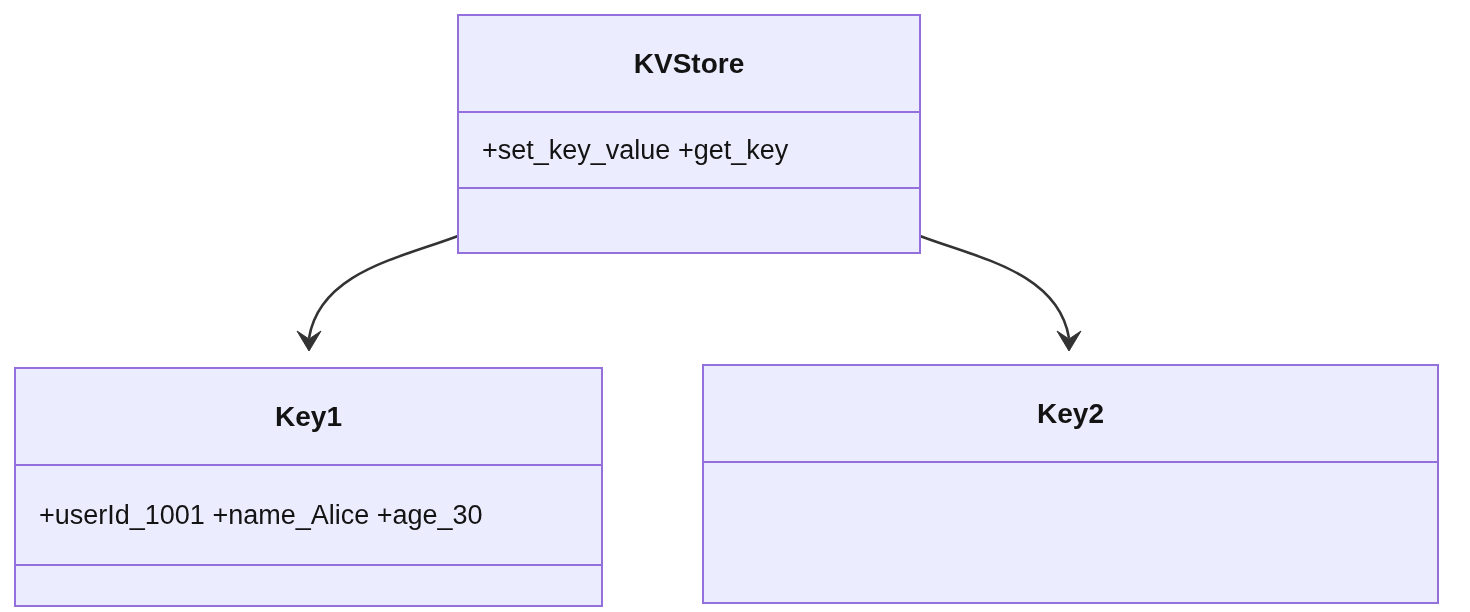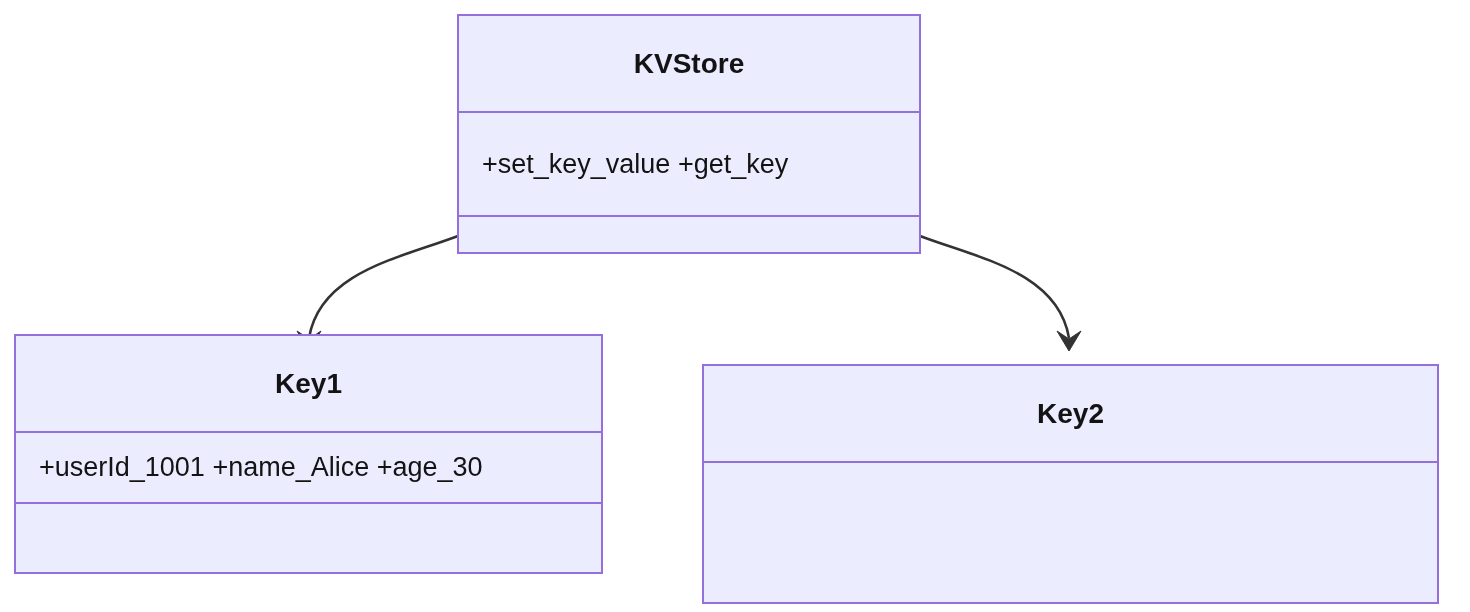--- a/index.html
+++ b/index.html
@@ -37,39 +37,39 @@
   .class-title {
     height: 95px;
     display: flex;
     align-items: center;
     justify-content: center;
     font-weight: bold;
     font-size: 28px;
     color: var(--text, #131313);
   }
   .class-members {
-    height: 71px;
+    height: 100px;
     border-top: 2px solid var(--node-border, #9370DB);
     display: flex;
     align-items: center;
     justify-content: flex-start;
     padding-left: 23px;
     font-size: 27px;
     color: var(--text, #131313);
     white-space: nowrap;
   }
   .class-methods {
     flex: 1;
     border-top: 2px solid var(--node-border, #9370DB);
   }
   
   .node-kvstore { left: 457px; top: 14px;  width: 464px; height: 240px; }
-  .node-key1    { left: 14px;  top: 334px; width: 589px; height: 240px; }
+  .node-key1    { left: 14px;  top: 367px; width: 589px; height: 240px; }
   .node-key2    { left: 702px; top: 364px; width: 737px; height: 240px; }
-  .node-kvstore .class-members { height: 104px; }
+  .node-kvstore .class-members { height: 76px; }
 </style>
 </head>
 <body>
 
 <div class="canvas">
 
   <svg class="edges-layer" viewBox="0 0 1470 612" xmlns="http://www.w3.org/2000/svg">
 
     <g>
       <path d="M 458 236 C 400 258, 320 272, 309 338" fill="none" stroke="#333333" stroke-width="2.5"></path>

